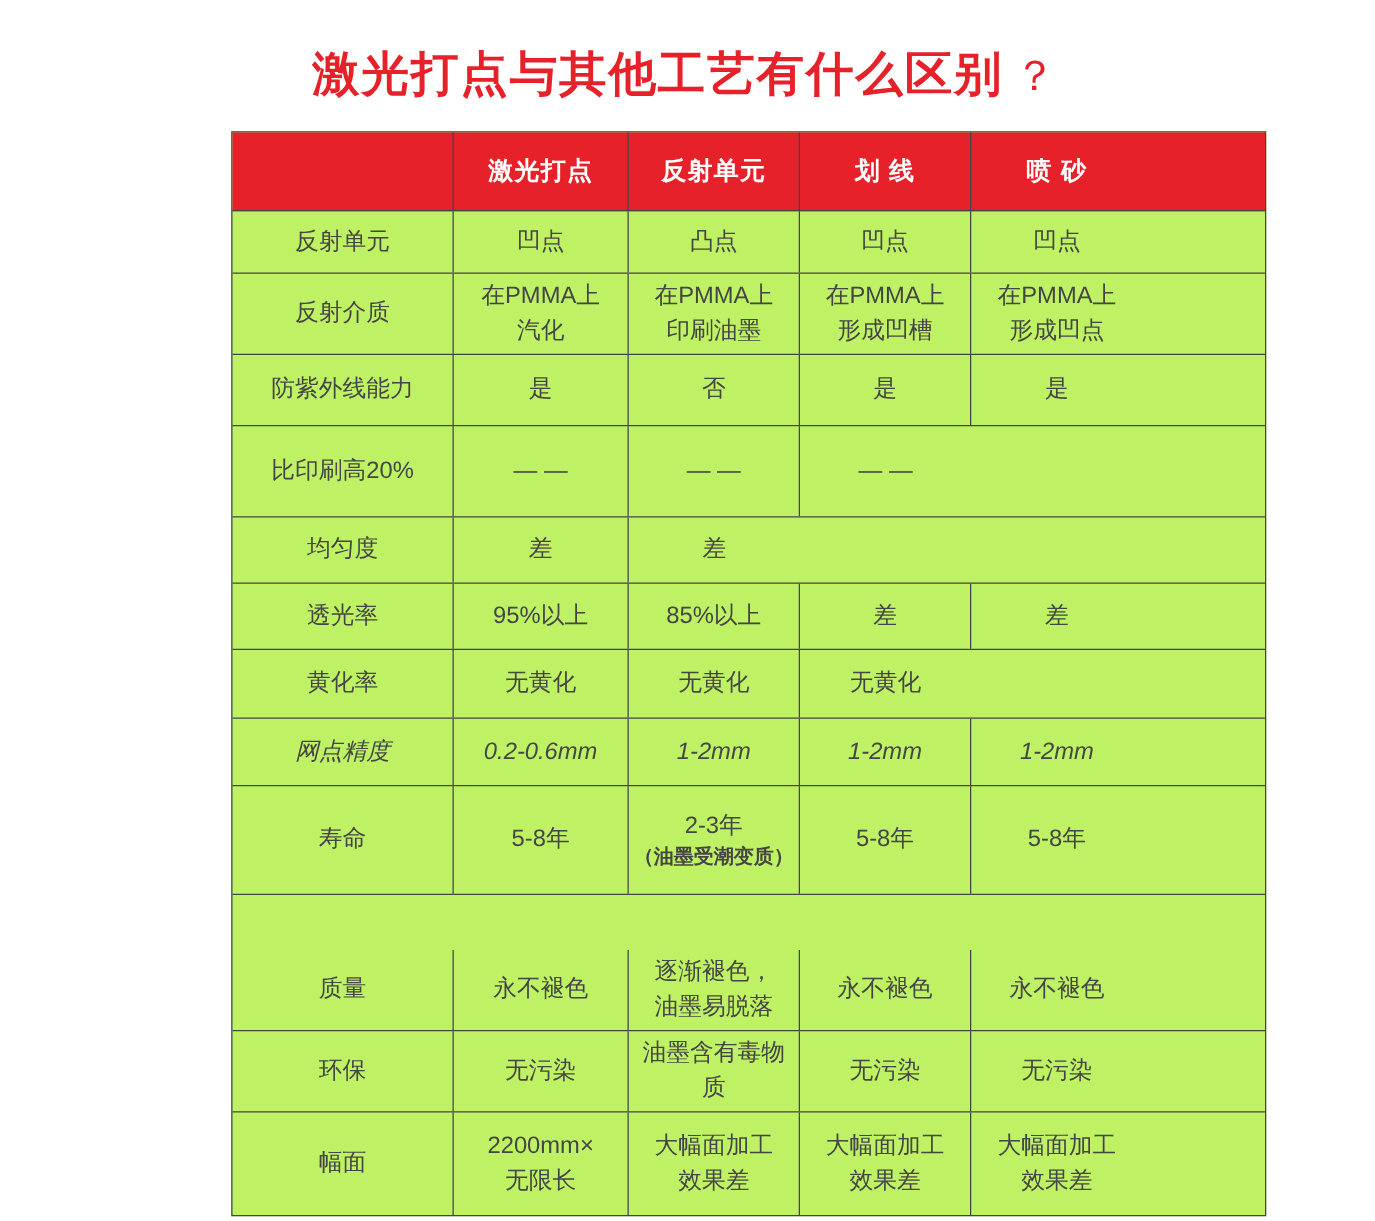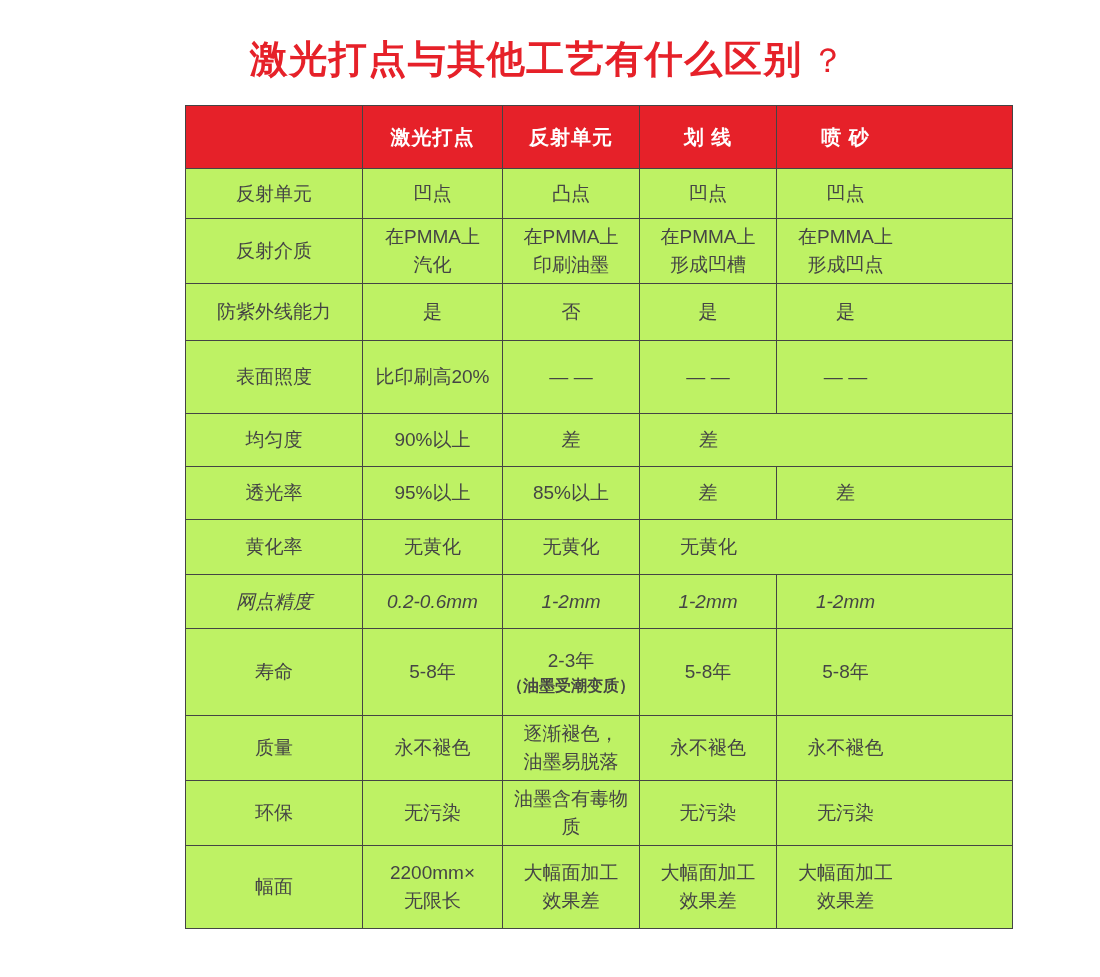--- a/index.html
+++ b/index.html
@@ -113,29 +113,27 @@
       <div><span class="ln">在PMMA上</span><span class="ln">形成凹点</span></div>
     </div>
     <div class="trow body-row" style="height: 57px;">
       <div>防紫外线能力</div>
       <div>是</div>
       <div>否</div>
       <div>是</div>
       <div>是</div>
     </div>
     <div class="trow body-row" style="height: 73px;">
-      <div>表面照度</div>
       <div>比印刷高20%</div>
       <div>— —</div>
       <div>— —</div>
       <div>— —</div>
     </div>
     <div class="trow body-row" style="height: 53px;">
       <div>均匀度</div>
-      <div>90%以上</div>
       <div>差</div>
       <div>差</div>
     </div>
     <div class="trow body-row" style="height: 53px;">
       <div>透光率</div>
       <div>95%以上</div>
       <div>85%以上</div>
       <div>差</div>
       <div>差</div>
     </div>
@@ -152,21 +150,21 @@
       <div>1-2mm</div>
       <div>1-2mm</div>
     </div>
     <div class="trow body-row" style="height: 87px;">
       <div>寿命</div>
       <div>5-8年</div>
       <div><span class="ln">2-3年</span><span class="ln ln-small">（油墨受潮变质）</span></div>
       <div>5-8年</div>
       <div>5-8年</div>
     </div>
-    <div class="trow body-row" style="height: 65px;">
+    <div class="trow body-row" style="height: 65px; margin-top: 44px;">
       <div>质量</div>
       <div>永不褪色</div>
       <div><span class="ln">逐渐褪色，</span><span class="ln">油墨易脱落</span></div>
       <div>永不褪色</div>
       <div>永不褪色</div>
     </div>
     <div class="trow body-row" style="height: 65px;">
       <div>环保</div>
       <div>无污染</div>
       <div>油墨含有毒物质</div>

